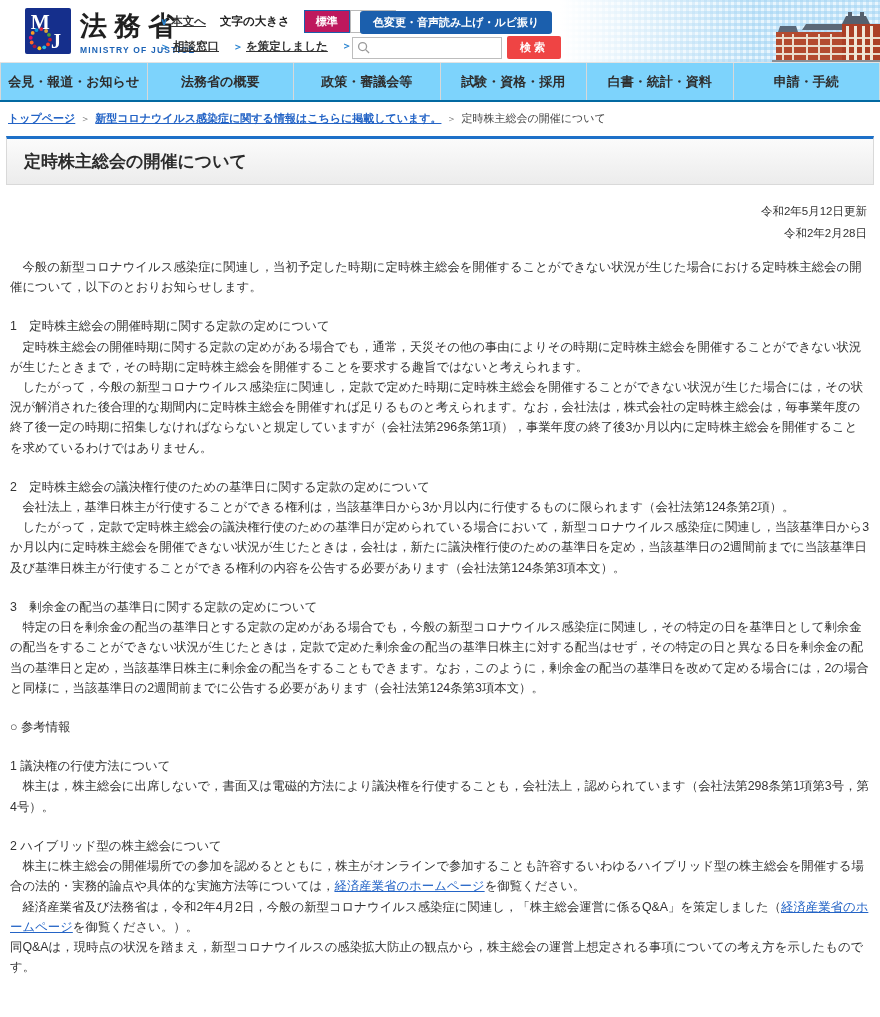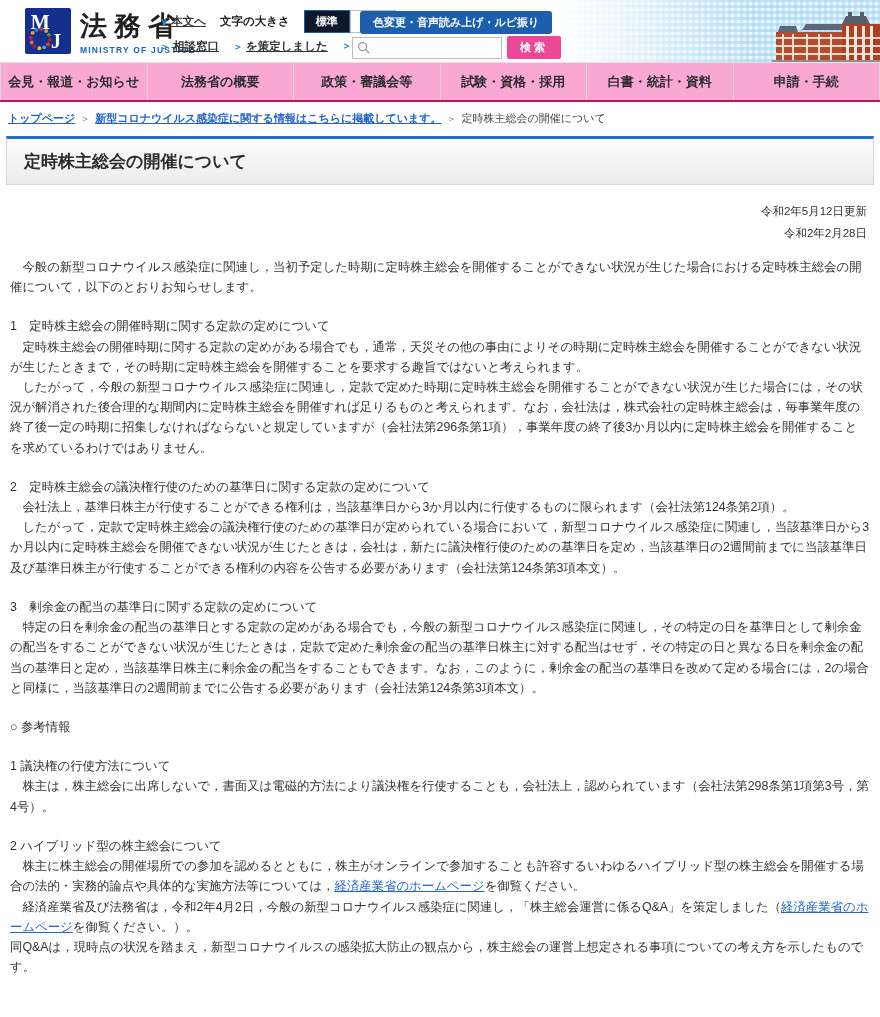--- a/index.html
+++ b/index.html
@@ -23,31 +23,31 @@
   .logo-mark { width:46px; height:46px; display:block; }
   .logo-texts { padding-top:4px; }
   .logo-name { font-size:27px; font-weight:600; color:#1f1f1f; letter-spacing:7px; line-height:1.1; }
   .logo-tag { font-size:8.5px; font-weight:bold; color:#1b62b5; letter-spacing:1.2px; margin-top:3px; }
   .util { position:absolute; left:160px; top:10px; font-size:11.5px; }
   .util-row { display:flex; align-items:center; gap:14px; height:22px; margin-bottom:3px; }
   .u-link { color:#333; text-decoration:underline; cursor:pointer; font-weight:bold; }
   .chev { color:#2a84d0; font-size:10px; font-weight:bold; margin-right:3px; }
   .fs-label { font-weight:bold; color:#222; }
   .fs-group { display:flex; }
-  .btn-fs-std { background:#0f172a; color:#fff; border:1px solid #1b5fad; font-size:11px; font-weight:bold; padding:3px 11px; cursor:pointer; }
+  .btn-fs-std { background:#be185d; color:#fff; border:1px solid #1b5fad; font-size:11px; font-weight:bold; padding:3px 11px; cursor:pointer; }
   .btn-fs-lg  { background:#fff; color:#333; border:1px solid #b9b9b9; font-size:11px; font-weight:bold; padding:3px 11px; cursor:pointer; }
   .btn-access { position:absolute; left:352px; top:11px; background:#1b5fad; color:#fff; border:none;
                 border-radius:3px; font-size:11px; font-weight:bold; padding:4px 13px; cursor:pointer;margin-left:8px; }
   .search { position:absolute; left:352px; top:36px; display:flex; align-items:center; }
   .search-box { width:150px; height:22px; border:1px solid #bdbdbd; background:#fff; display:flex; align-items:center; padding:0 4px; }
   .search-box input { border:none; outline:none; width:120px; font-size:11px; background:transparent; }
-  .btn-search { margin-left:5px; background:#ec4899; color:#fff; border:none; border-radius:2px;
+  .btn-search { margin-left:5px; background:#ef4444; color:#fff; border:none; border-radius:2px;
                 font-size:11px; font-weight:bold; padding:4px 13px; cursor:pointer; letter-spacing:3px; }
   
-  .gnav { display:flex; height:40px; background:#f9a8d4; border-top:1px solid #e3e3e3; border-bottom:2px solid #be185d; }
+  .gnav { display:flex; height:40px; background:#7dd3fc; border-top:1px solid #e3e3e3; border-bottom:2px solid #0369a1; }
   .gnav-item { flex:1; display:flex; align-items:center; justify-content:center;
                font-size:13px; font-weight:bold; color:#2e2e2e; border-right:1px solid #d8d8d8; cursor:pointer; }
   .gnav-item:first-child { border-left:1px solid #d8d8d8; }
   
   .bc { padding:9px 8px 7px; font-size:11px; color:#444; }
   .bc a { color:#2464c6; text-decoration:underline; font-weight:bold; cursor:pointer; }
   .bc-sep { color:#666; margin:0 5px; font-size:10px; }
   
   .ttl { margin:3px 6px 0; border:1px solid #d9d9d9; border-top:3px solid #1d70c8;
          background:linear-gradient(#fbfbfb,#ececec); padding:11px 17px; font-size:17px; font-weight:bold; color:#2b2b2b; }

